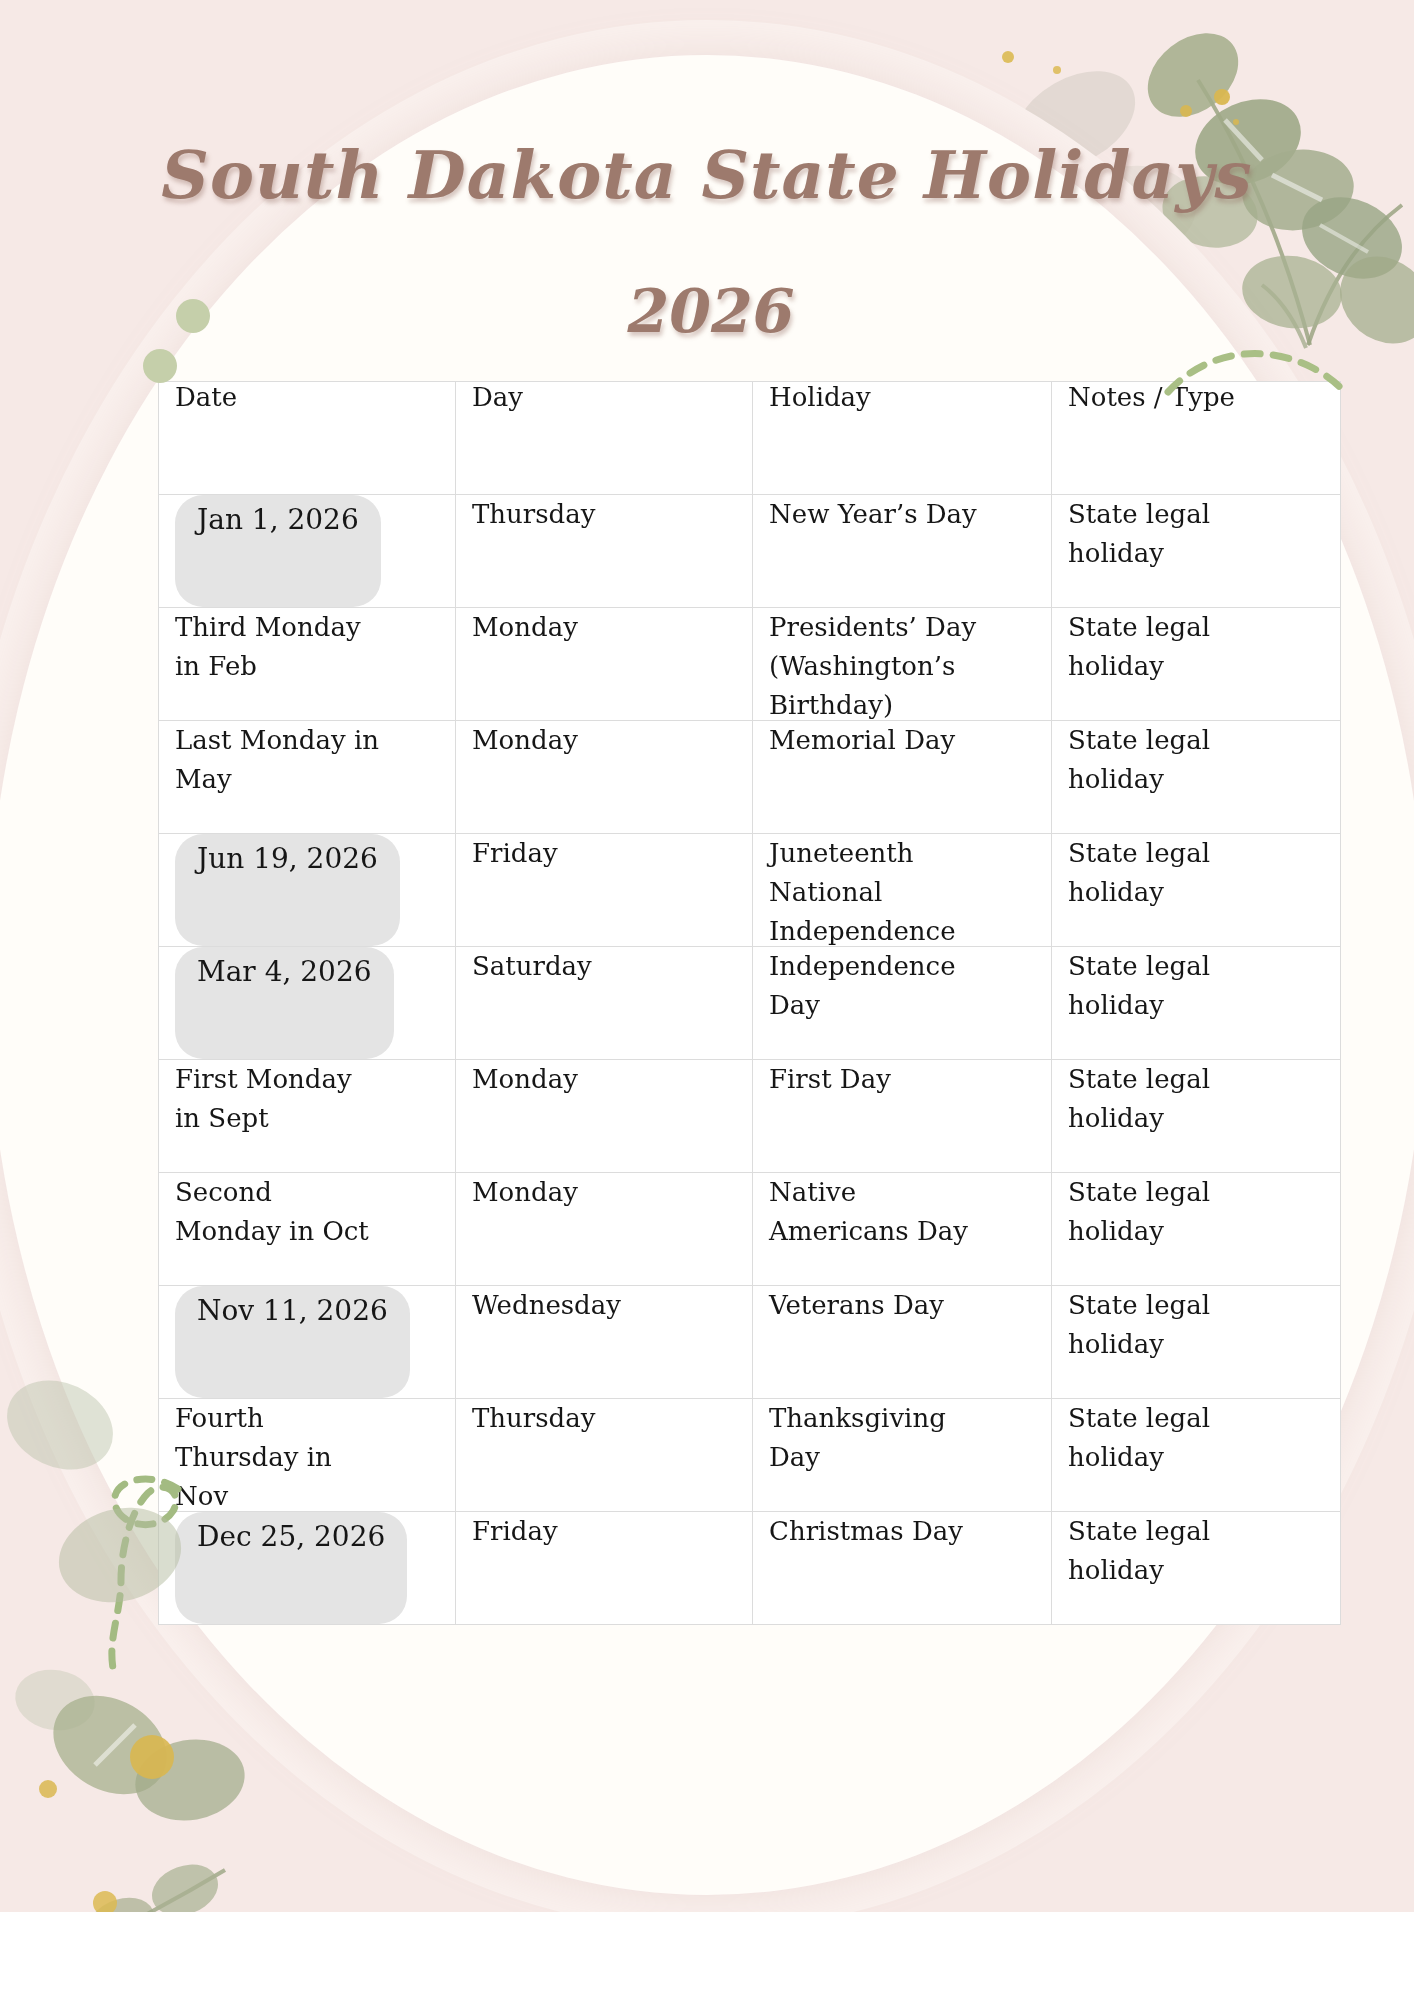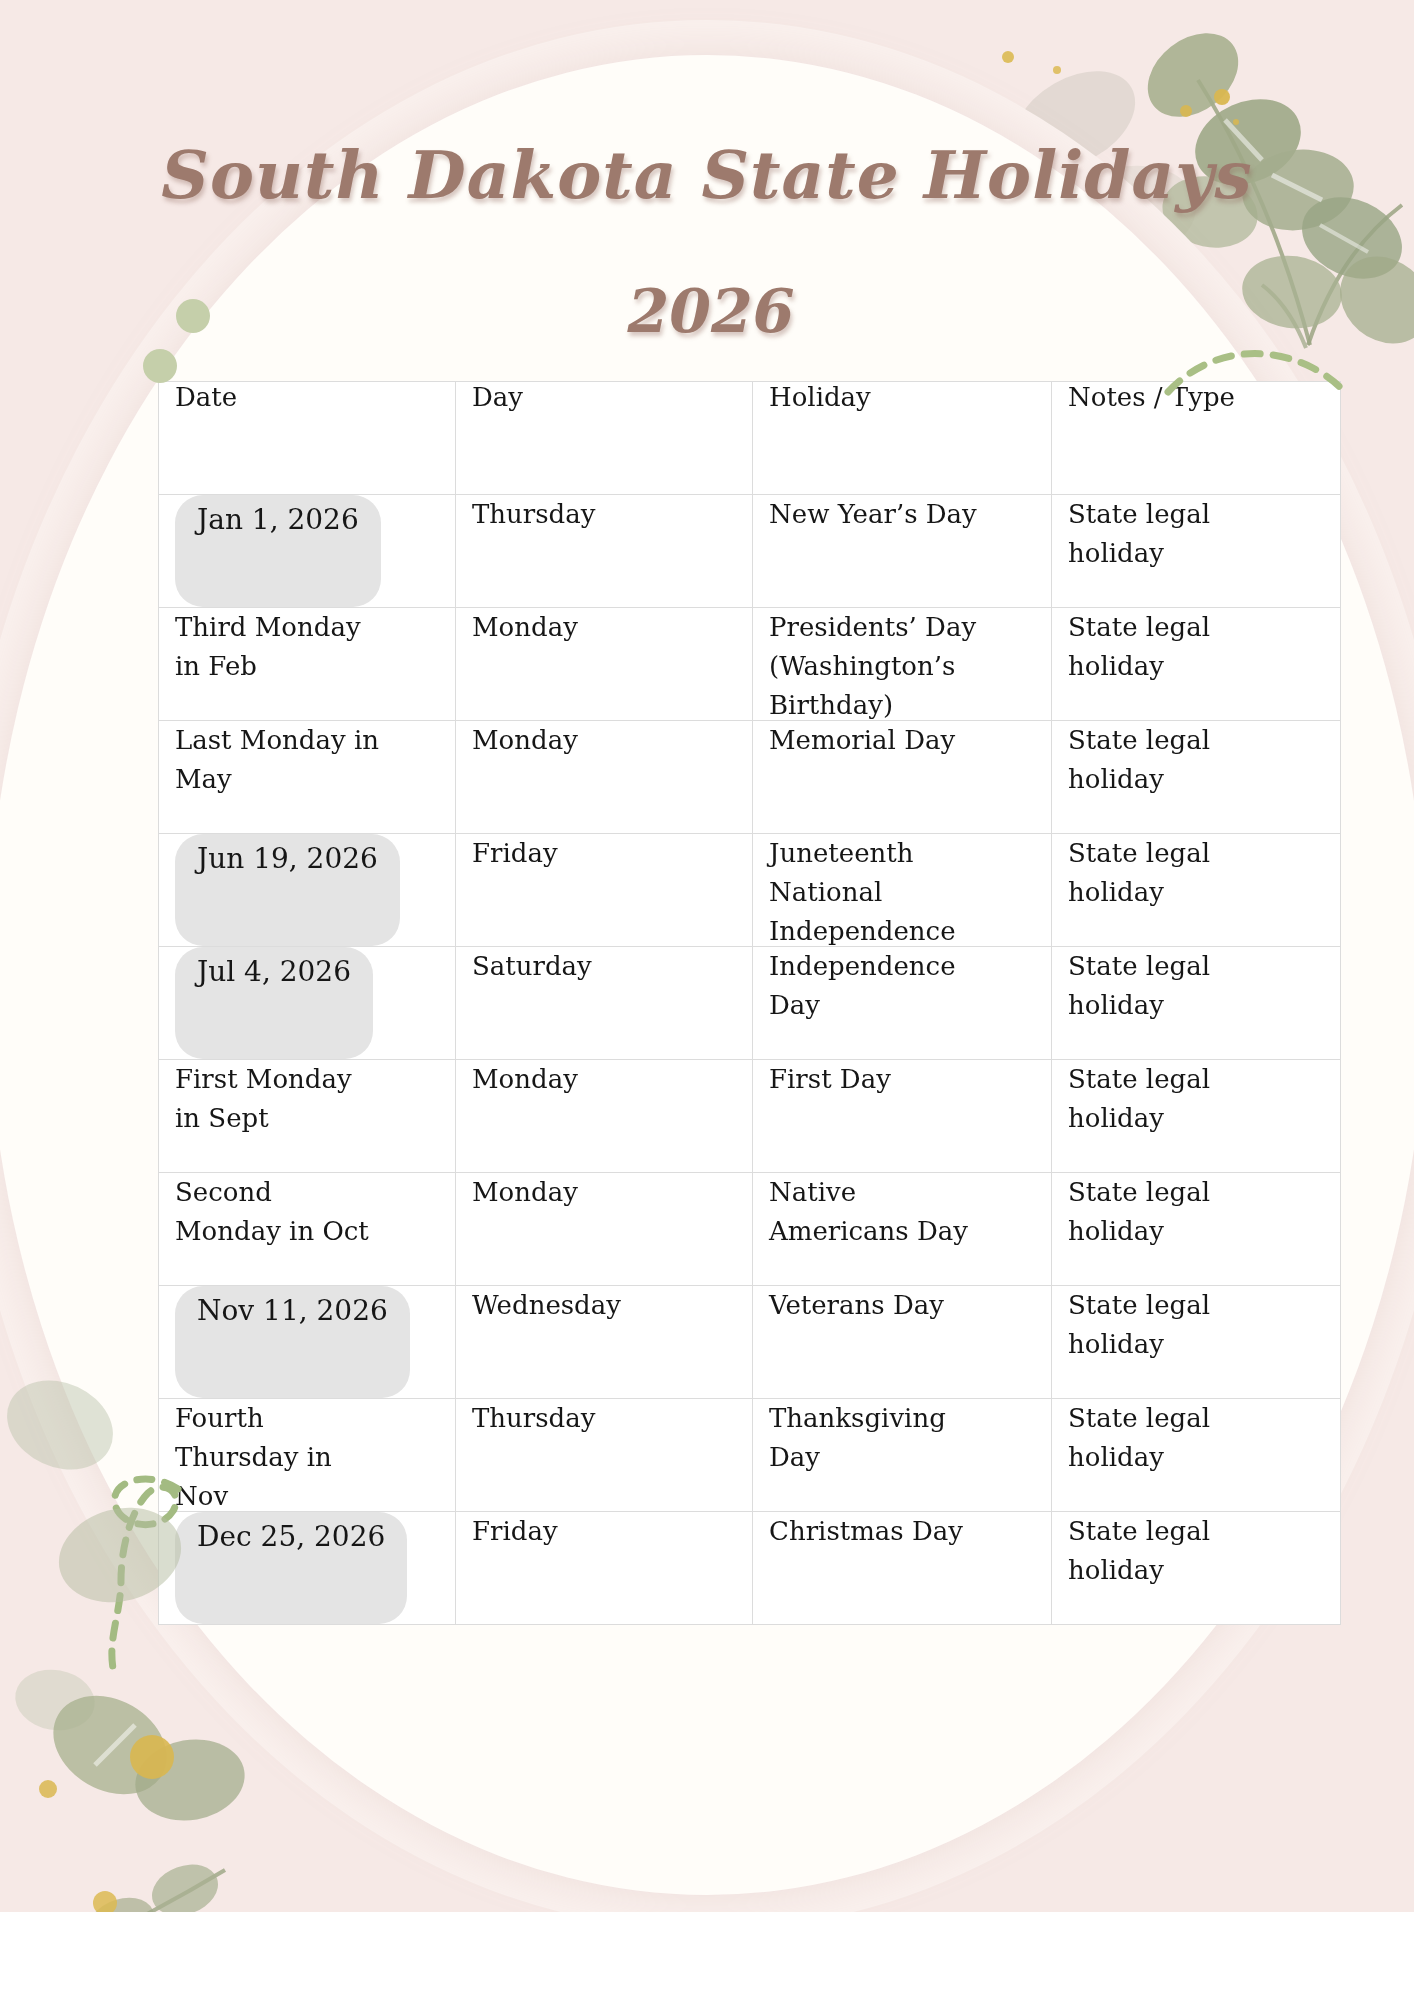--- a/index.html
+++ b/index.html
@@ -241,21 +241,21 @@
       <td class="c-notes">
             <div class="cellbox">
               <span class="cw">State legal holiday</span>
             </div>
           </td>
     </tr>
 
     <tr>
       <td class="c-date">
             <div class="cellbox">
-              <span class="cw pill">Jul 4, 2026</span>
+              <span class="cw pill">Mar 4, 2026</span>
             </div>
           </td>
       <td class="c-day">
             <div class="cellbox">
               <span class="cw">Saturday</span>
             </div>
           </td>
       <td class="c-holiday">
             <div class="cellbox">
               <span class="cw">Independence Day</span>

